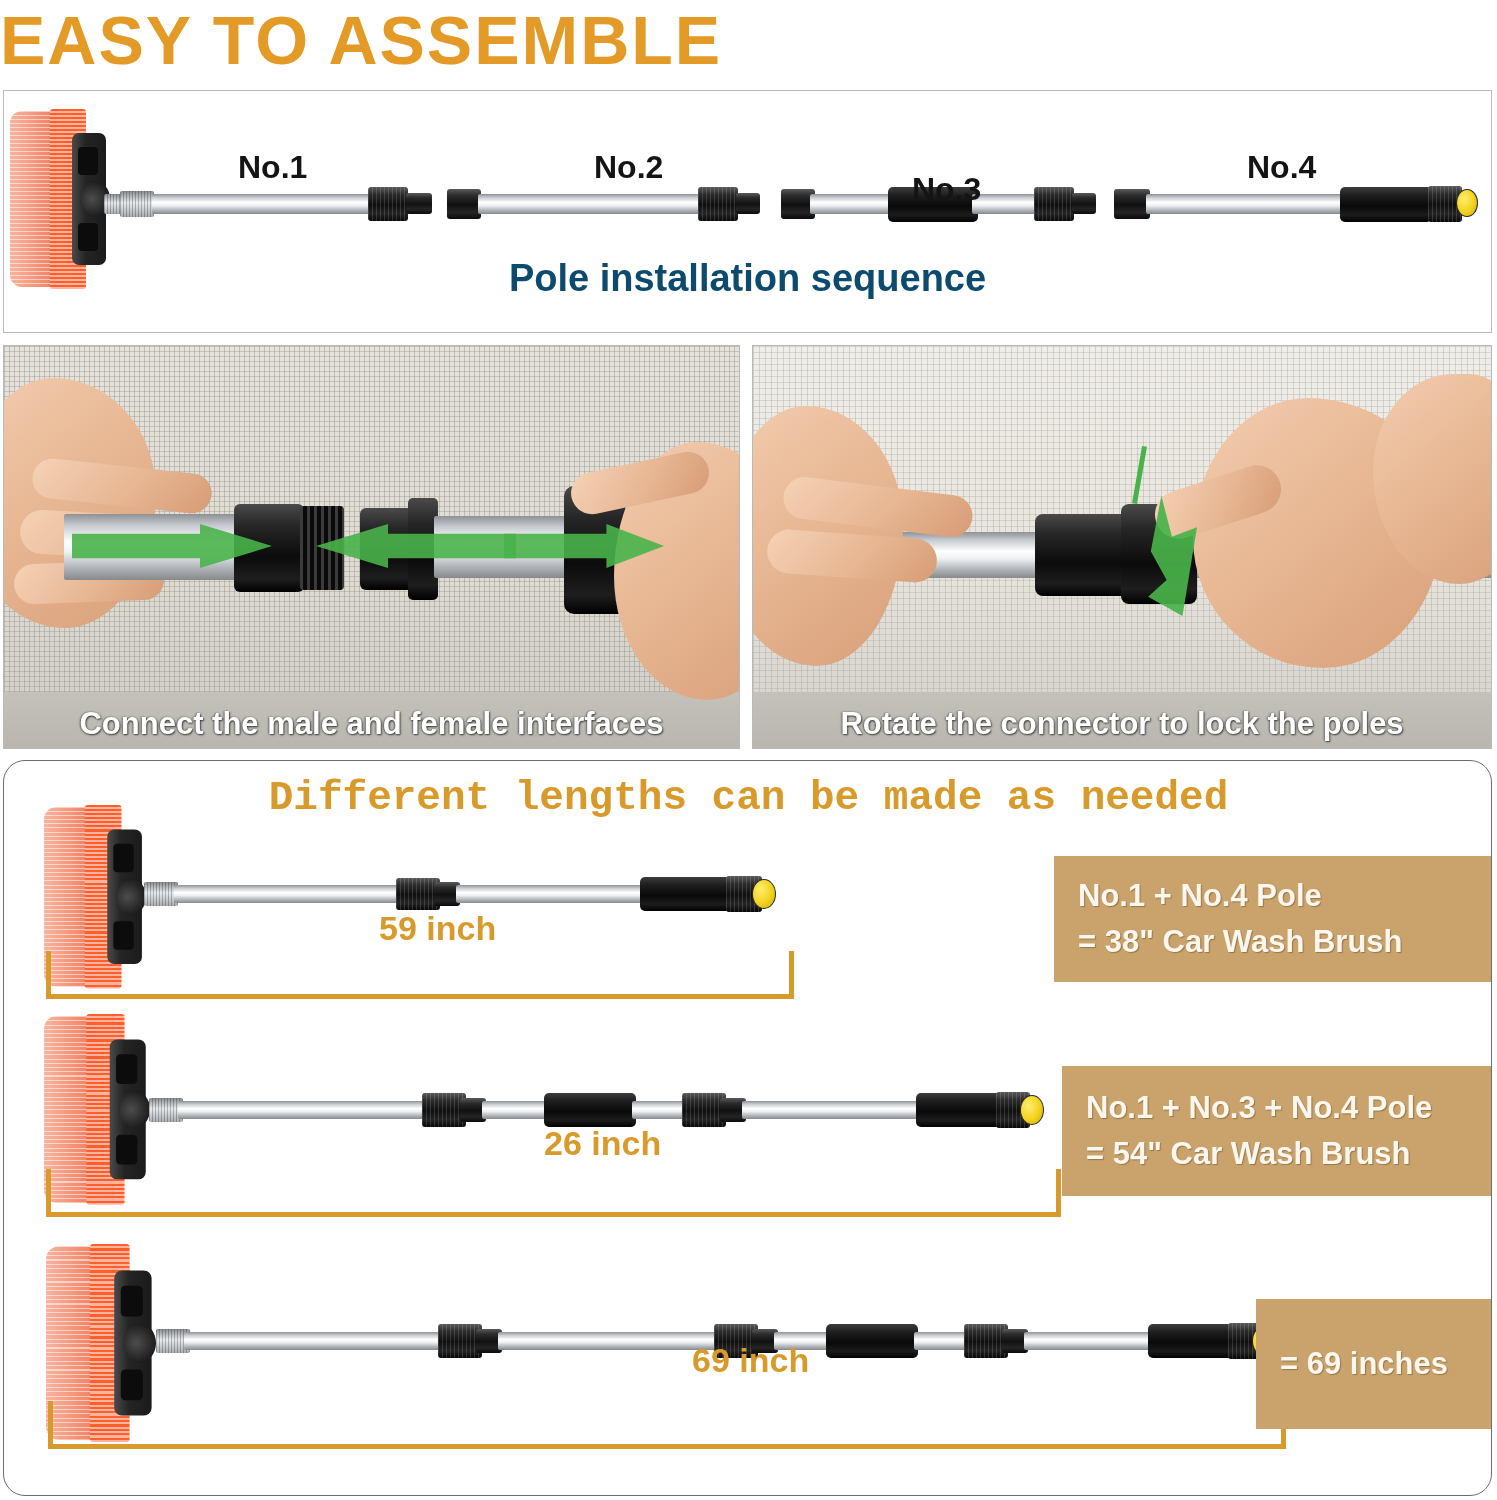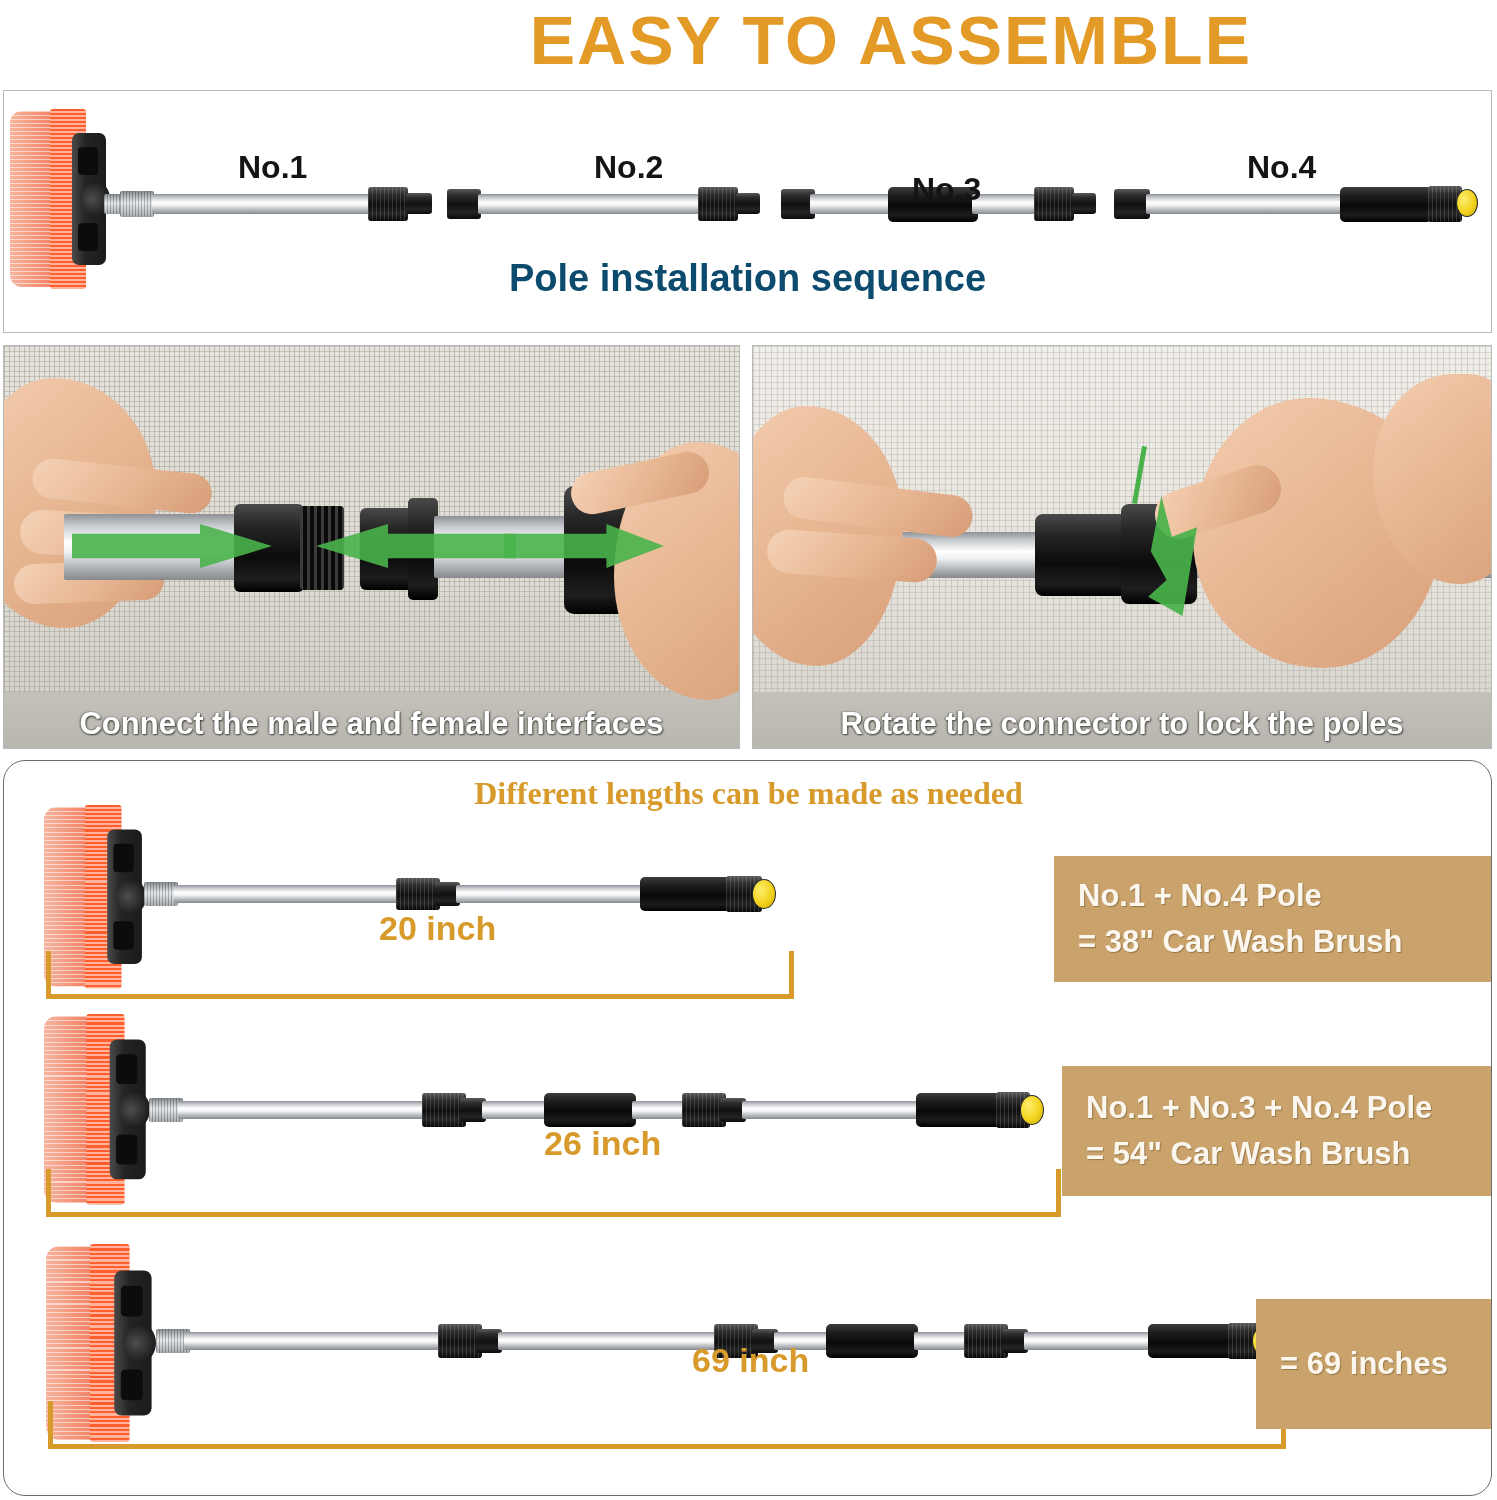--- a/index.html
+++ b/index.html
@@ -13,21 +13,21 @@
     position: relative;
     overflow: hidden;
     font-family: "Liberation Sans", sans-serif;
   }
 
   
   .header-title {
     position: absolute;
     left: 0; top: 2px;
     width: 1252px;
-    text-align: right;
+    text-align: left;
     font-family: "Liberation Sans", sans-serif;
     font-weight: bold;
     font-size: 68px;
     letter-spacing: 2px;
     color: #E39A26;
     line-height: 76px;
     white-space: nowrap;
   }
 
   
@@ -255,23 +255,23 @@
     border: 1px solid #6d6d6d;
     border-radius: 22px;
     box-sizing: border-box;
     overflow: hidden;
   }
   .lengths-title {
     position: absolute;
     left: 0; top: 14px;
     width: 1489px;
     text-align: center;
-    font-family: Liberation Serif, serif;
-    font-weight: bold;
-    font-size: 32px;
+    font-family: Liberation Mono, monospace;
+    font-weight: bold;
+    font-size: 41px;
     color: #D79A2B;
     white-space: nowrap;
   }
 
   .inch-label {
     position: absolute;
     font-family: "Liberation Sans", sans-serif;
     font-weight: bold;
     font-size: 34px;
     color: #D79A2B;
@@ -412,21 +412,21 @@
   </div>
   <div class="steel-ferrule" style="left:140px; top:121px; width:34px; height:24px;"></div>
   <div class="tube" style="left:170px; top:124px; width:224px; height:18px;"></div>
   <div class="collar ridged" style="left:392px; top:117px; width:44px; height:32px;"></div>
   <div class="collar" style="left:430px; top:121px; width:26px; height:24px;"></div>
   <div class="tube" style="left:452px; top:124px; width:190px; height:18px;"></div>
   <div class="foam" style="left:636px; top:116px; width:92px; height:34px;"></div>
   <div class="collar ridged" style="left:722px; top:115px; width:36px; height:36px;"></div>
   <div class="yellow-knob" style="left:748px; top:118px; width:22px; height:28px;"></div>
 
-  <div class="inch-label" style="left:375px; top:148px;">20 inch</div>
+  <div class="inch-label" style="left:375px; top:148px;">59 inch</div>
   <div class="bracket" style="left:42px; top:190px; width:748px; height:48px;"></div>
 
   <div class="tan-box" style="left:1050px; top:95px; width:440px; height:126px;">
     <div class="line">No.1 + No.4 Pole</div>
     <div class="line">= 38" Car Wash Brush</div>
   </div>
 
   <div class="brush" style="left:40px; top:253px; transform:scale(1.06); transform-origin:left top;">
     <div class="bristle-back"></div>
     <div class="bristle-front"></div>

